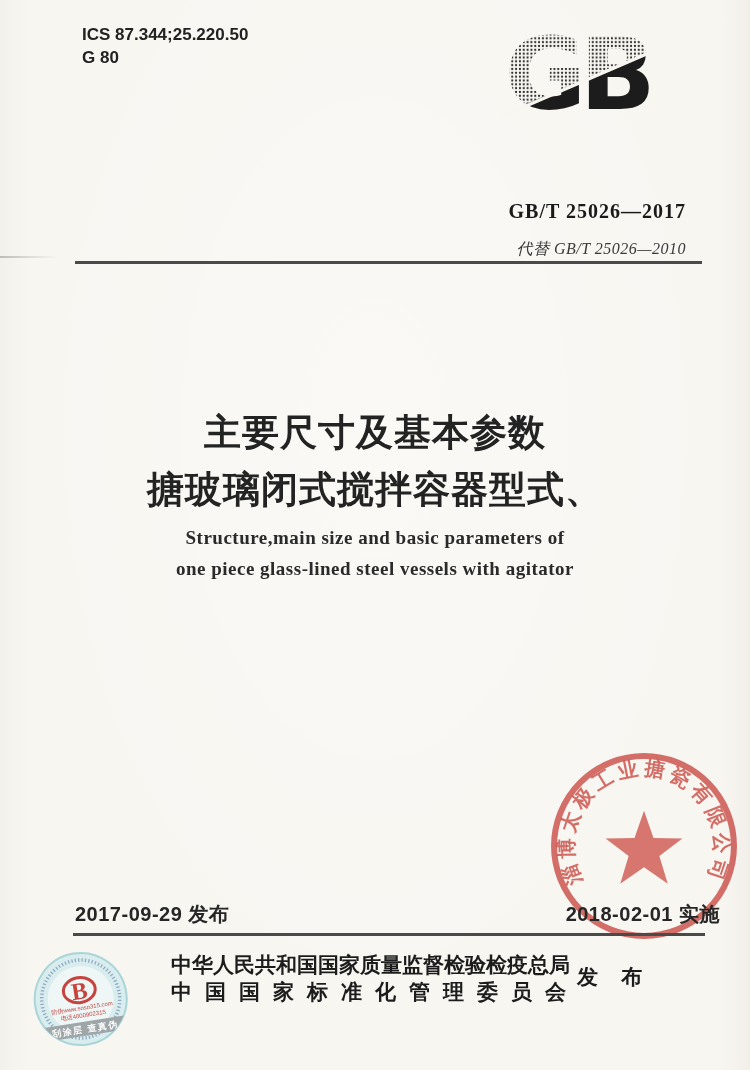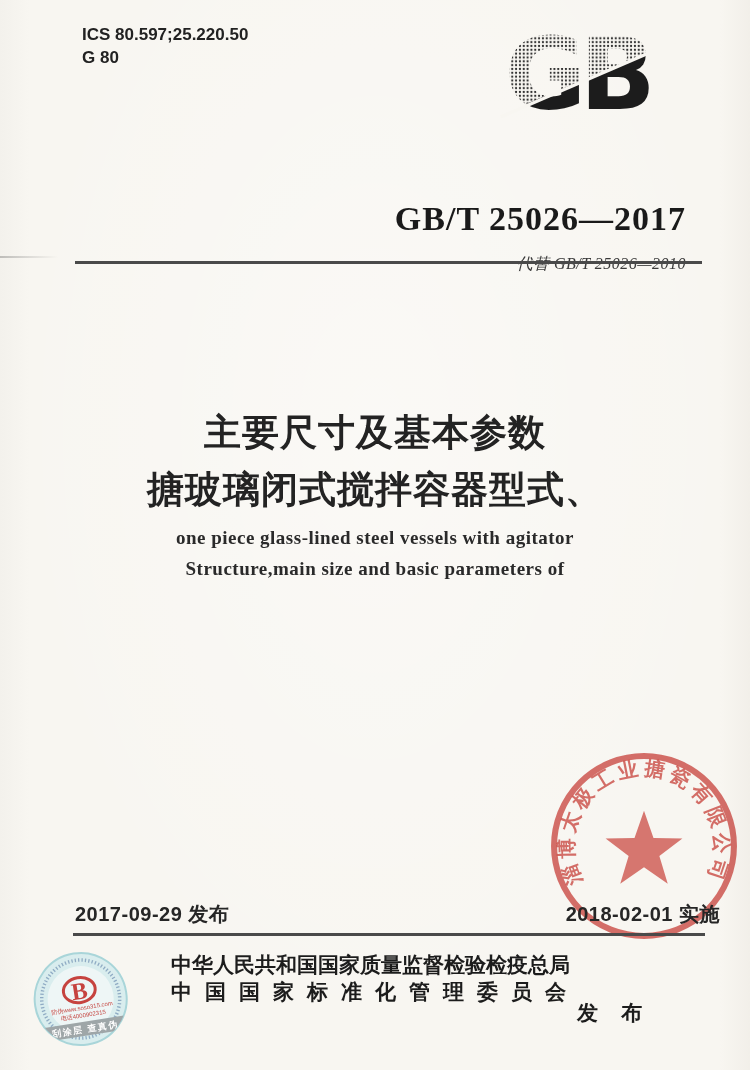--- a/index.html
+++ b/index.html
@@ -30,21 +30,21 @@
     position:absolute;left:0;top:120px;width:750px;
     text-align:center;font-weight:bold;font-size:48px;
     letter-spacing:10px;padding-left:10px;box-sizing:border-box;
     color:#151515;white-space:nowrap;
   }
   .std-number{
     position:absolute;right:64px;top:200px;text-align:right;
   }
   .std-number .main{
     font-family:"Liberation Serif", serif;font-weight:bold;
-    font-size:34px;color:#1a1a1a;letter-spacing:1px;
+    font-size:20px;color:#1a1a1a;letter-spacing:1px;
   }
   .std-number .sub{
     margin-top:16px;font-size:16px;color:#3a3a3a;letter-spacing:.5px;font-style:italic;
   }
   .rule-top{position:absolute;left:75px;top:261px;width:627px;height:2.5px;background:#4a4a4a;}
   .doc-title{
     position:absolute;left:0;top:404px;width:750px;text-align:center;
     font-family:"Liberation Sans", sans-serif;
     font-weight:bold;font-size:37px;line-height:57px;color:#232323;
     letter-spacing:1px;white-space:nowrap;
@@ -68,36 +68,35 @@
   .issuer{
     position:absolute;left:171px;top:952px;width:404px;
     font-weight:bold;font-size:21px;line-height:27px;color:#1c1c1c;
     white-space:nowrap;
   }
   .issuer .l2{letter-spacing:13px;}
   .issued-by{
     position:absolute;left:577px;top:963px;
     font-weight:bold;font-size:21px;color:#1c1c1c;letter-spacing:9px;
     white-space:nowrap;
-    margin-top:36px;
   }
   .sticker{
     position:absolute;left:30px;top:950px;width:102px;height:102px;
     transform:rotate(-9deg);opacity:.95;
   }
 </style>
 </head>
 <body>
 
 <div class="page">
 
   <div class="crease"></div>
 
   <div class="ics">
-    <div>ICS 80.597;25.220.50</div>
+    <div>ICS 87.344;25.220.50</div>
     <div>G 80</div>
   </div>
 
   <svg class="gb-logo" viewBox="0 0 240 100" aria-hidden="true">
     <defs>
       <pattern id="halftone" width="4" height="4" patternUnits="userSpaceOnUse">
         <rect width="4" height="4" fill="#f8f6f1"></rect>
         <circle cx="2" cy="2" r="1.15" fill="#2a2a2a"></circle>
       </pattern>
       <clipPath id="clipUL">
@@ -121,22 +120,22 @@
   </div>
 
   <div class="rule-top"></div>
 
   <div class="doc-title">
     <div>主要尺寸及基本参数</div>
     <div>搪玻璃闭式搅拌容器型式、</div>
   </div>
 
   <div class="en-title">
+    <div>Structure,main size and basic parameters of</div>
     <div>one piece glass-lined steel vessels with agitator</div>
-    <div>Structure,main size and basic parameters of</div>
   </div>
 
   <svg class="seal" viewBox="0 0 190 190" aria-hidden="true">
     <defs>
       <path id="sealArc" d="M 34.4,130 A 70,70 0 1 1 155.6,130" fill="none"></path>
     </defs>
     <circle cx="95" cy="95" r="89" fill="none" stroke="#cf4a44" stroke-width="6" opacity=".85"></circle>
     <polygon points="95,60 104.4,87.1 133,87.6 110.2,104.9 118.5,132.4 95,116 71.5,132.4 79.8,104.9 57,87.6 85.6,87.1" fill="#cf4a44" opacity=".8"></polygon>
     <text font-size="20" font-weight="bold" fill="#cf4a44" opacity=".85" letter-spacing="2" font-family="'Liberation Serif', serif">
       <textPath href="#sealArc" startOffset="0" textLength="290" lengthAdjust="spacing">淄博太极工业搪瓷有限公司</textPath>

